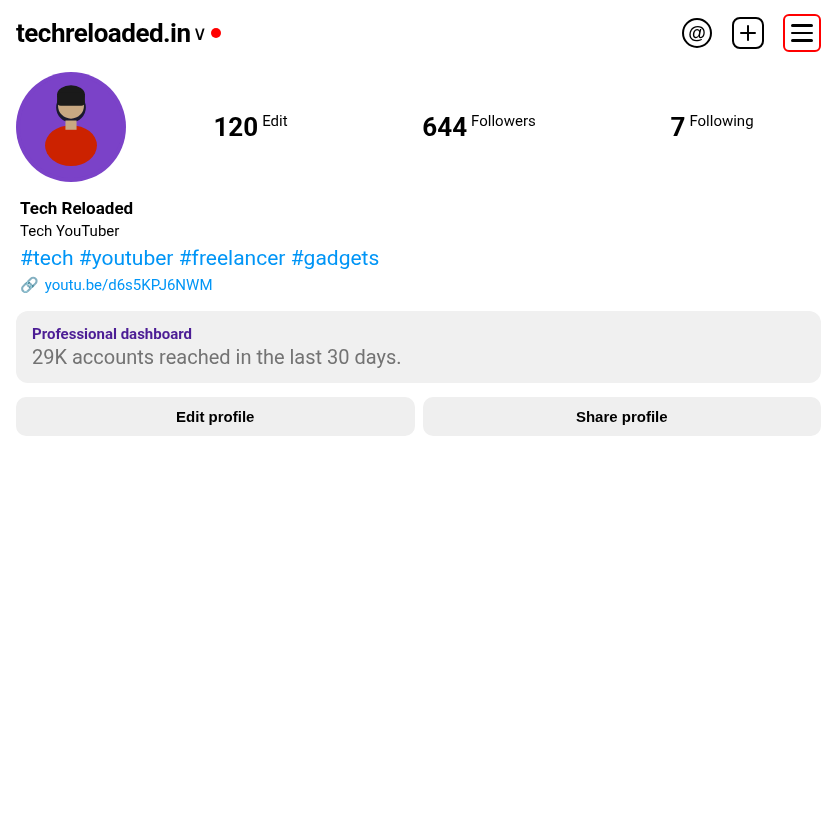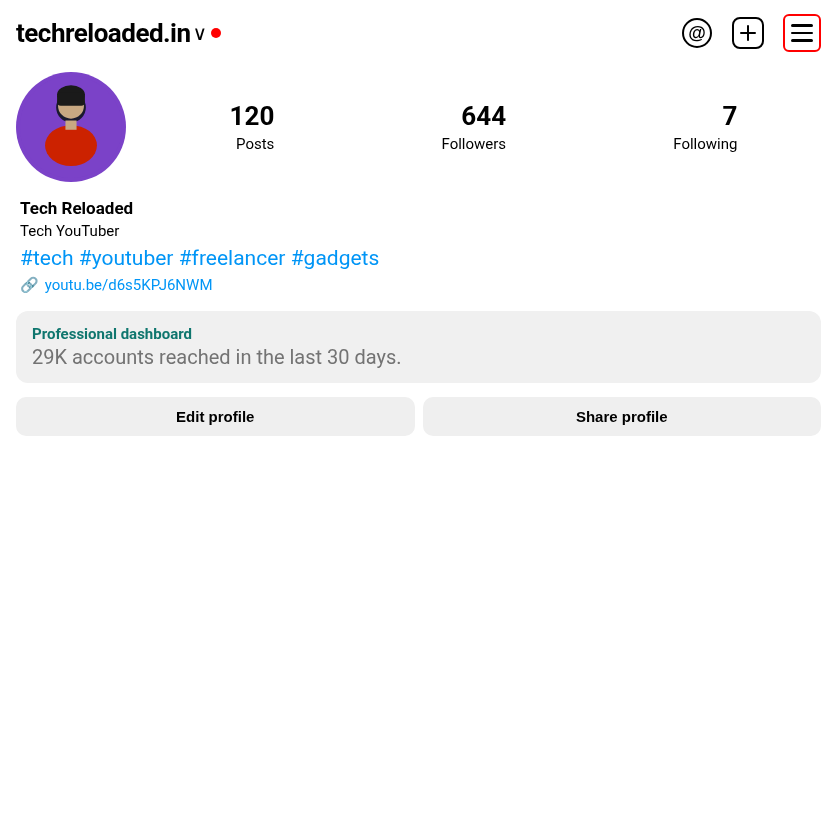--- a/index.html
+++ b/index.html
@@ -130,22 +130,22 @@
 
     .stats-row {
       display: flex;
       flex: 1;
       justify-content: space-around;
       align-items: center;
     }
 
     .stat-item {
       display: flex;
-      flex-direction: column;
-      align-items: flex-end;
+      flex-direction: row;
+      align-items: flex-start;
       gap: 4px;
     }
 
     .stat-number {
       font-size: 26px;
       font-weight: 700;
       color: #000000;
     }
 
     .stat-label {
@@ -196,21 +196,21 @@
     .dashboard-card {
       background: #f0f0f0;
       border-radius: 12px;
       padding: 14px 16px;
       margin: 0 0 14px 0;
     }
 
     .dashboard-title {
       font-size: 15px;
       font-weight: 700;
-      color: #0f766e;
+      color: #4c1d95;
       margin-bottom: 2px;
     }
 
     .dashboard-subtitle {
       font-size: 20px;
       color: #737373;
     }
 
     
     .action-buttons {
@@ -286,21 +286,21 @@
 
           <ellipse cx="55" cy="20" rx="15" ry="10" fill="#1a1a1a"></ellipse>
           <rect x="40" y="18" width="30" height="14" fill="#1a1a1a" rx="4"></rect>
         </svg>
       </div>
     </div>
 
     <div class="stats-row">
       <div class="stat-item">
         <span class="stat-number">120</span>
-        <span class="stat-label">Posts</span>
+        <span class="stat-label">Edit</span>
       </div>
       <div class="stat-item">
         <span class="stat-number">644</span>
         <span class="stat-label">Followers</span>
       </div>
       <div class="stat-item">
         <span class="stat-number">7</span>
         <span class="stat-label">Following</span>
       </div>
     </div>

